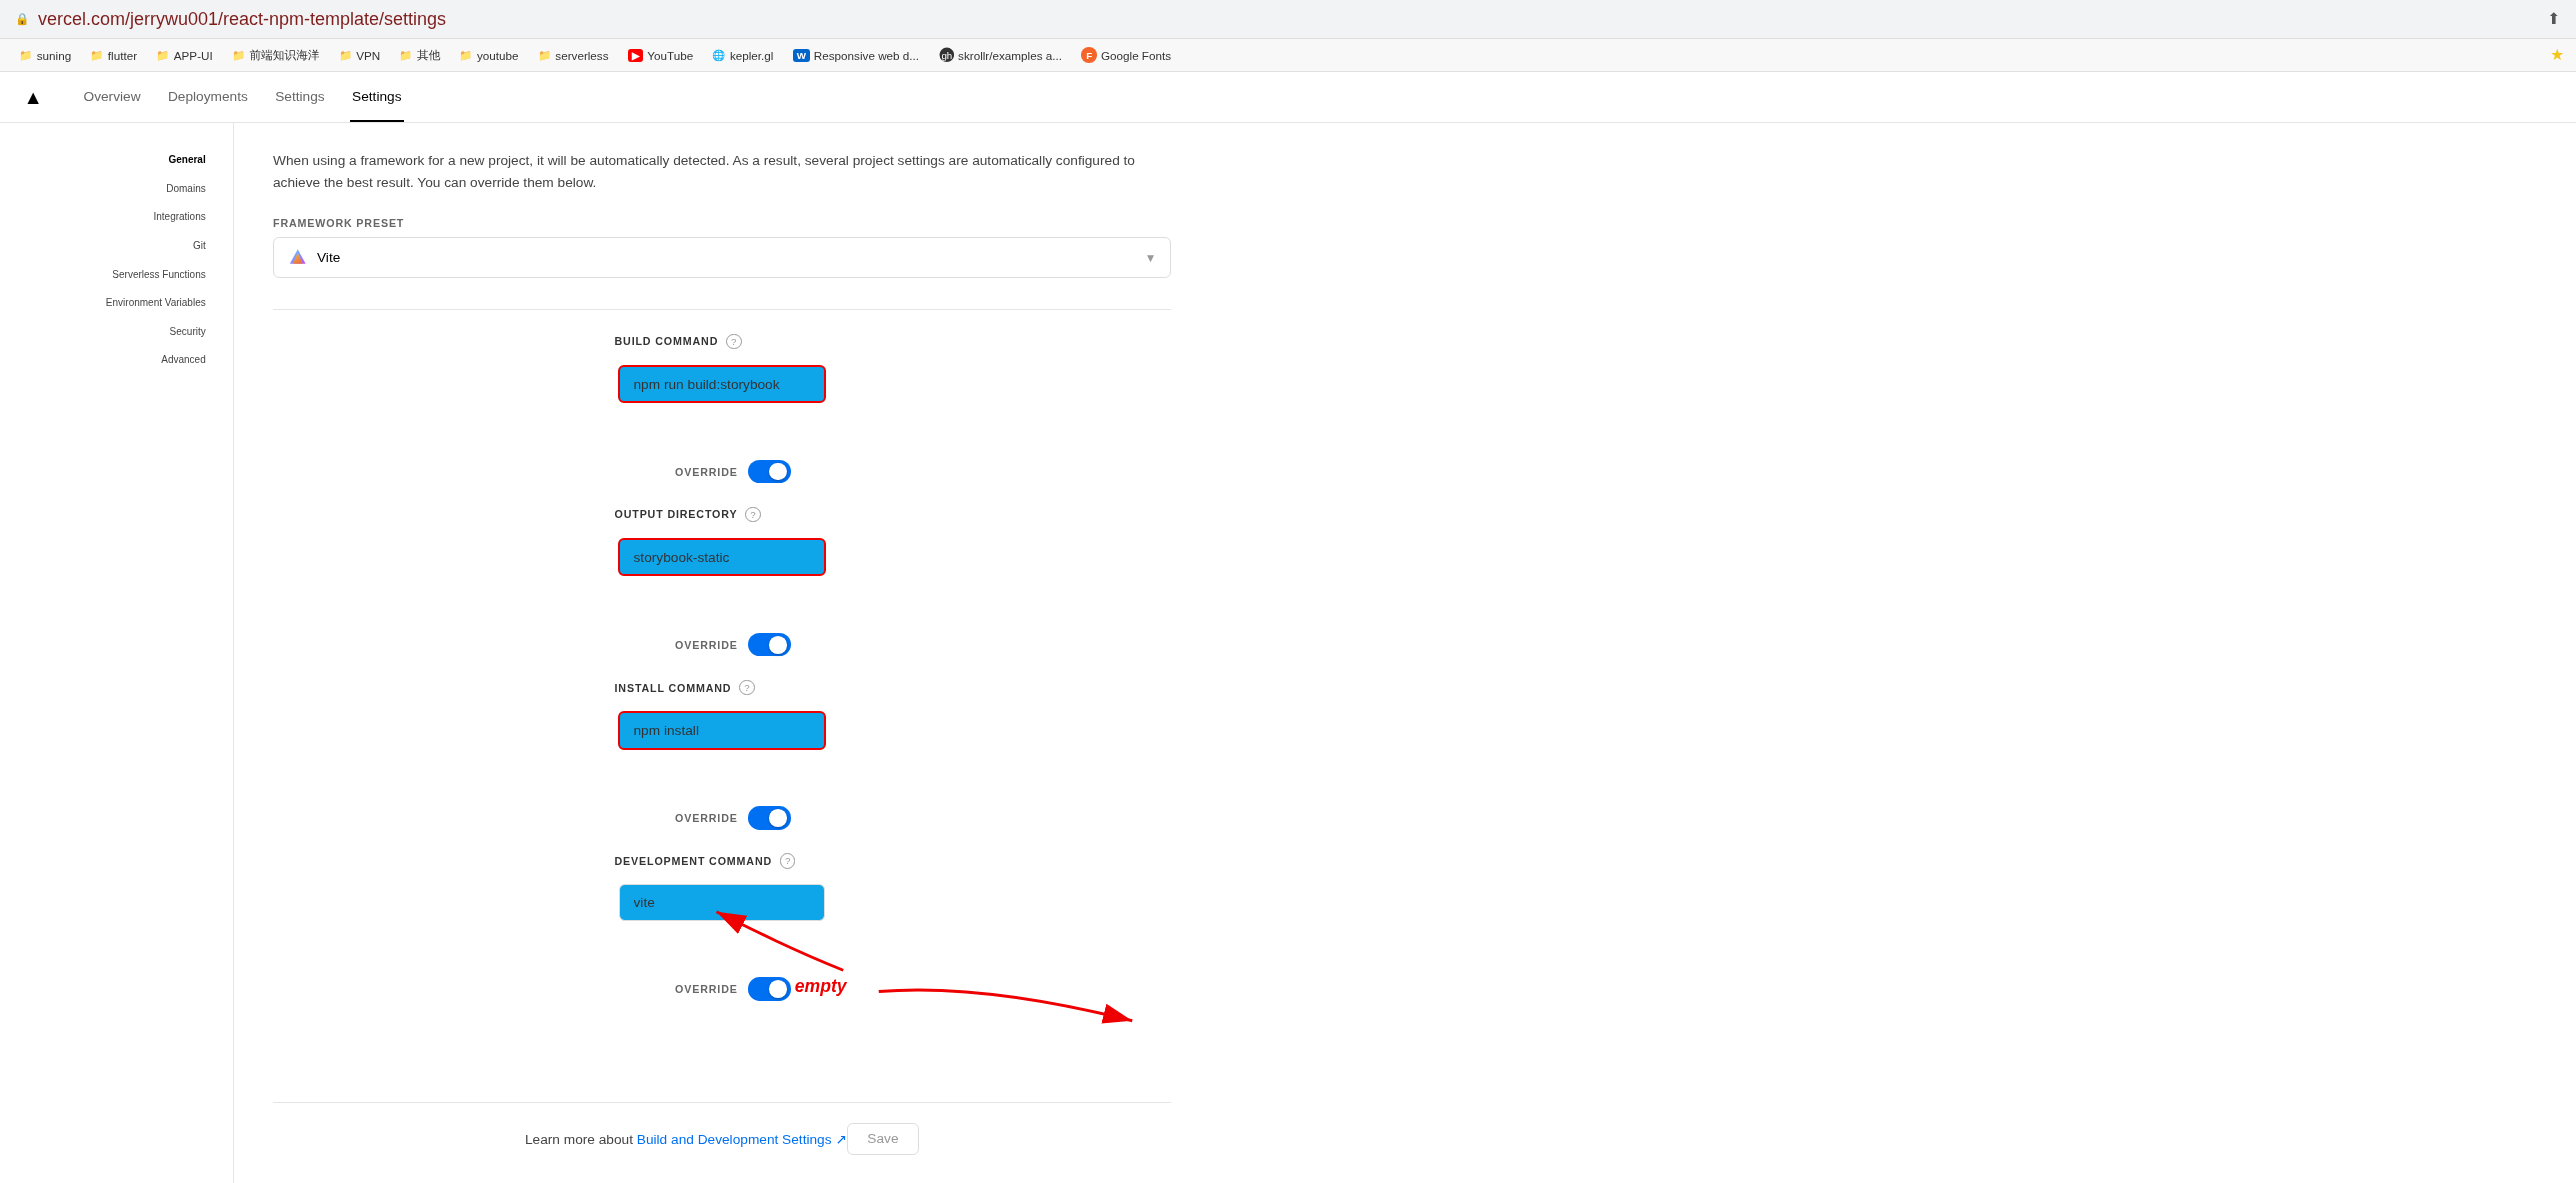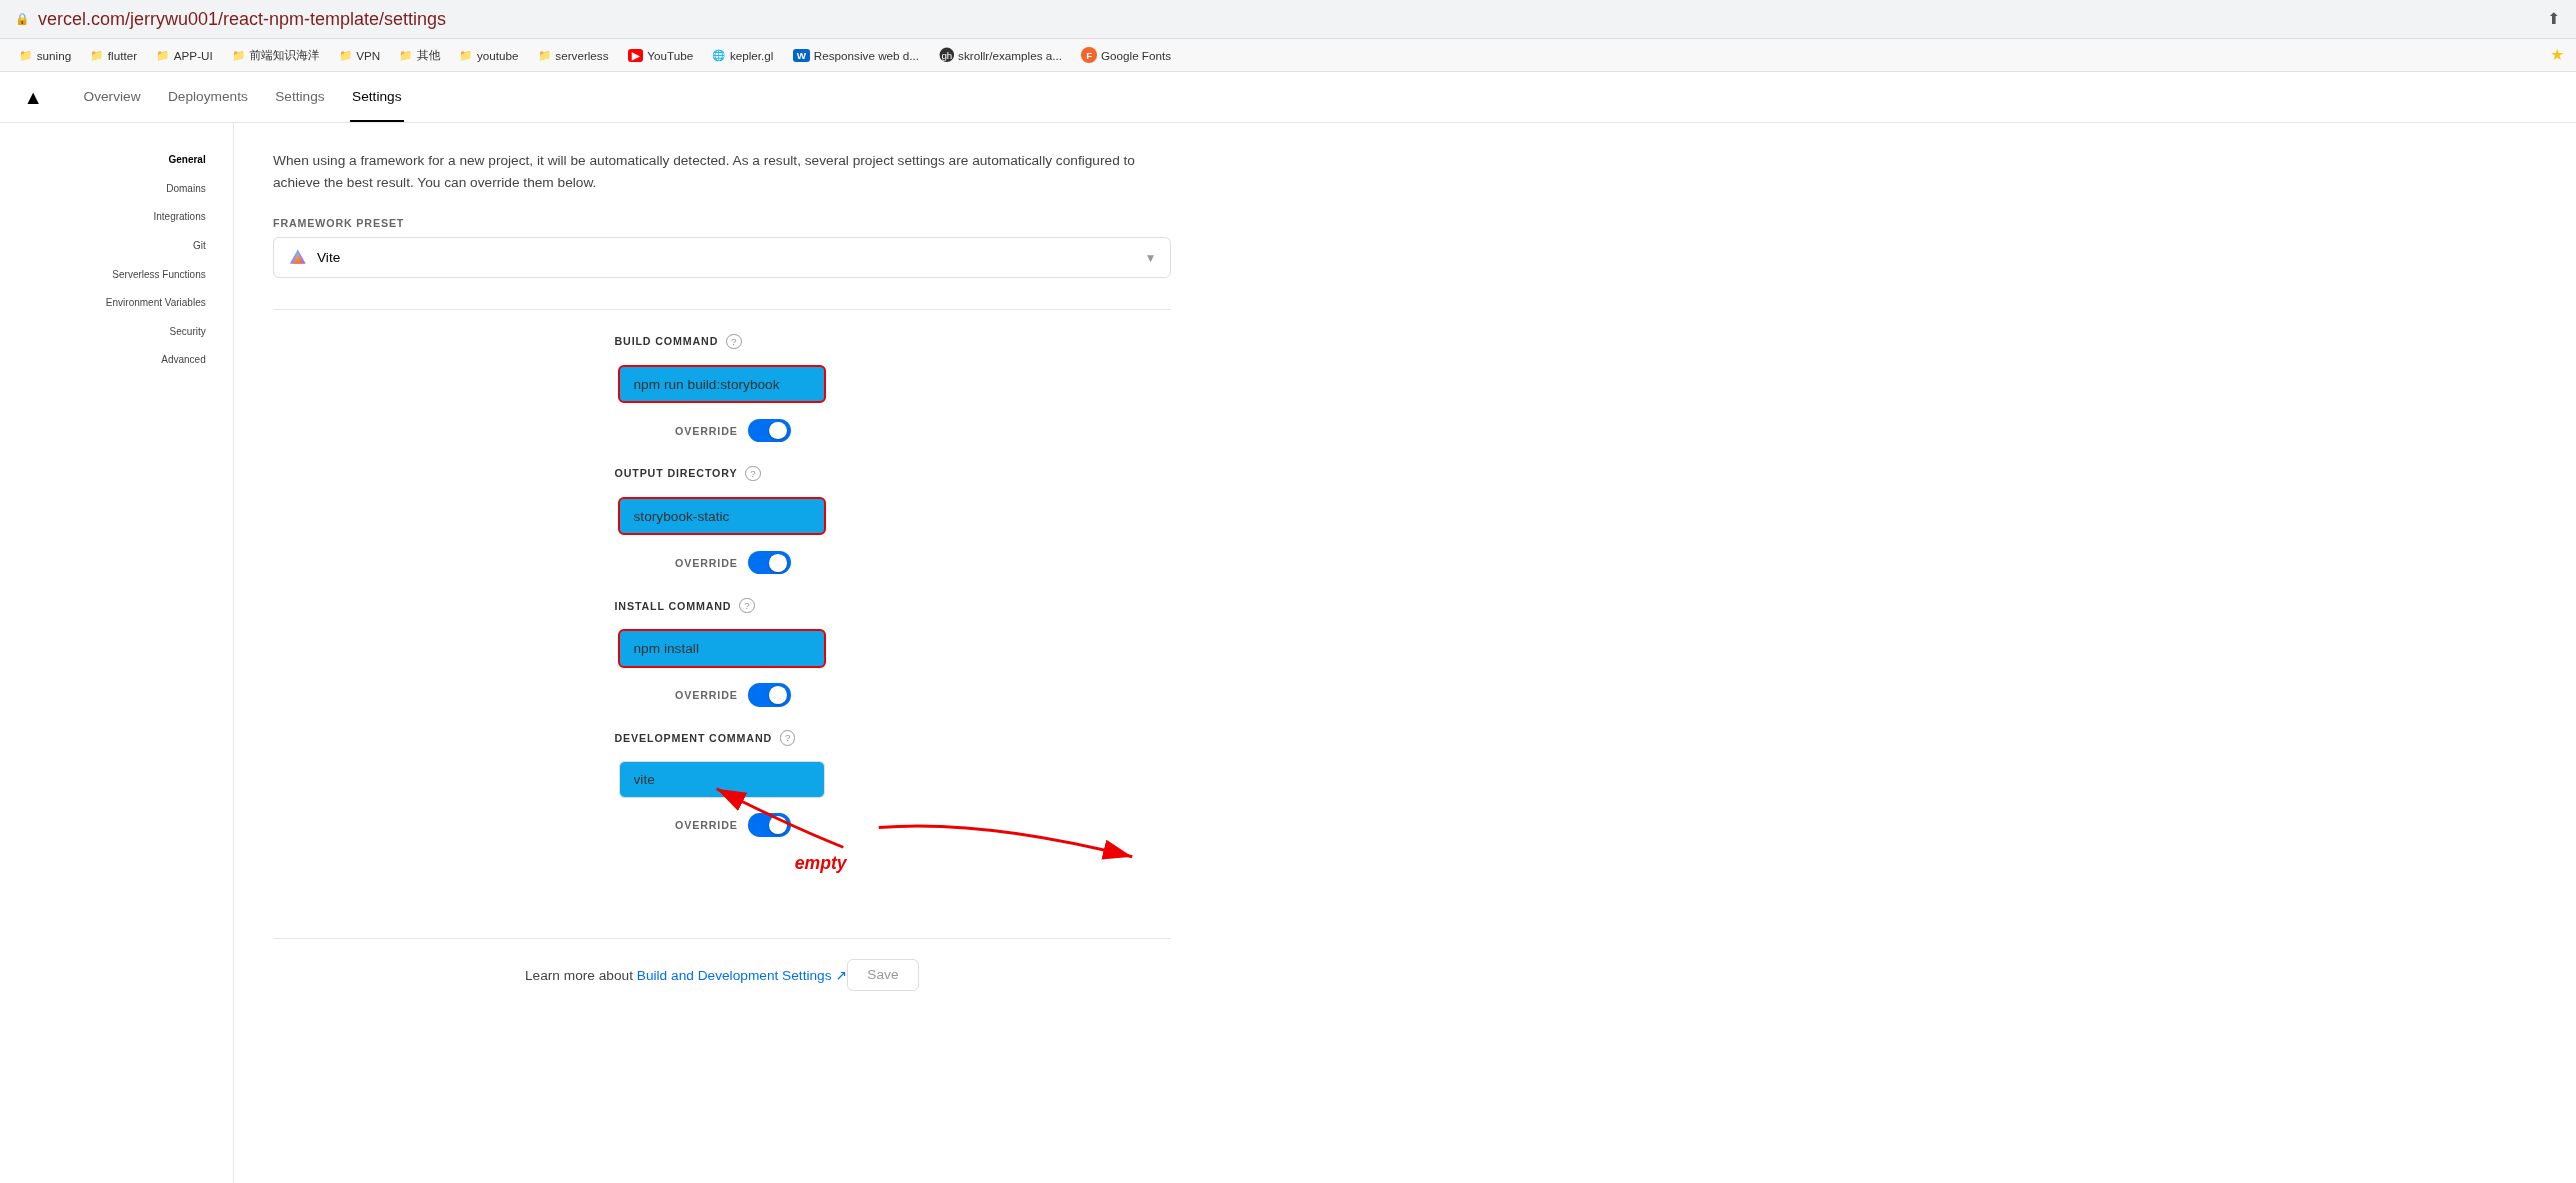--- a/index.html
+++ b/index.html
@@ -203,20 +203,21 @@
       border: 2px solid #e00;
       border-radius: 5.9px;
     }
     .override-col {
       width: 137px;
       flex-shrink: 0;
       display: flex;
       align-items: center;
       justify-content: flex-end;
       gap: 9.8px;
+      margin-top: 41px;
     }
     .override-label {
       font-size: 10.7px;
       font-weight: 600;
       letter-spacing: 0.08em;
       color: #666;
       text-transform: uppercase;
     }
 
     

